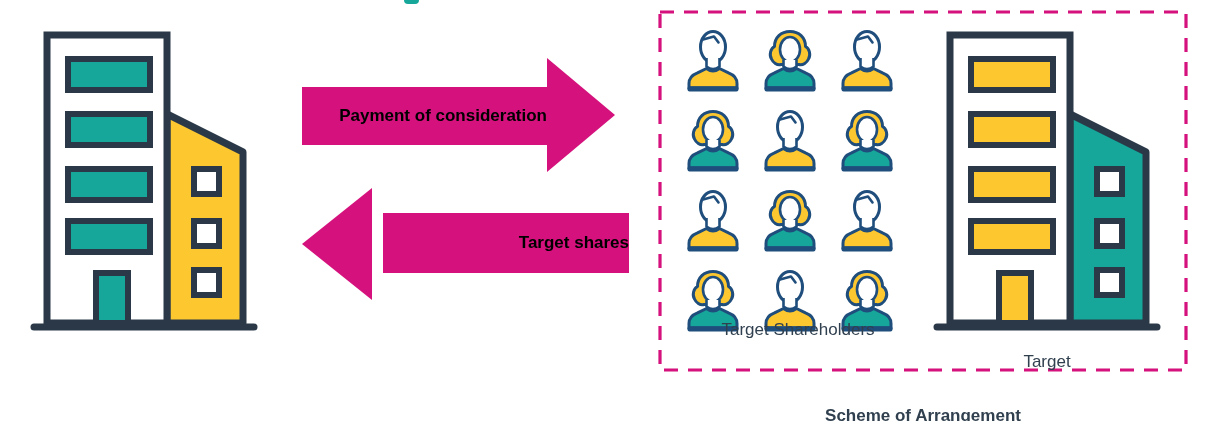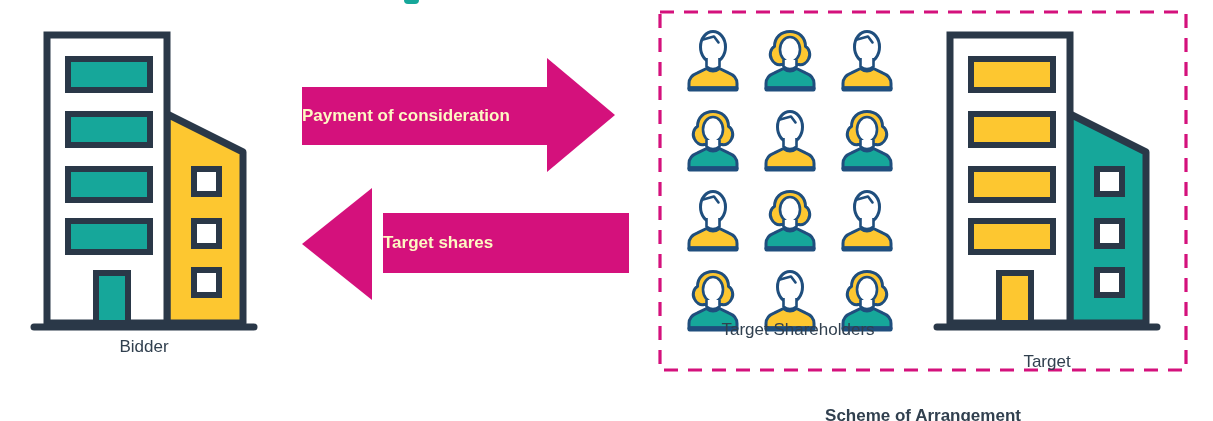--- a/index.html
+++ b/index.html
@@ -23,21 +23,21 @@
   .label{
     position:absolute;color:var(--text);font-size:17px;line-height:20px;
     text-align:center;white-space:nowrap;
   }
   .label--bidder{left:28px;top:337px;width:232px;}
   .label--shareholders{left:648px;top:320px;width:300px;}
   .label--target{left:931px;top:352px;width:232px;}
   .label--caption{left:773px;top:381px;width:300px;font-weight:bold;margin-top:25px;}
   .arrow-body{
     position:absolute;background:var(--magenta);display:flex;align-items:center;
-    justify-content:flex-start;color:#fef9c3;font-weight:bold;font-size:17px;white-space:nowrap;
+    justify-content:flex-end;color:#000000;font-weight:bold;font-size:17px;white-space:nowrap;
   }
   .arrow-body--payment{left:302px;top:87px;width:245px;height:58px;}
   .arrow-body--shares{left:383px;top:213px;width:246px;height:60px;}
   .arrow-head{position:absolute;width:0;height:0;}
   .arrow-head--right{
     left:547px;top:58px;
     border-top:57px solid transparent;border-bottom:57px solid transparent;
     border-left:68px solid var(--magenta);
   }
   .arrow-head--left{
@@ -89,21 +89,20 @@
       <rect x="40" y="191" width="82" height="31" style="fill:var(--window-fill)" stroke="var(--navy-dark)" stroke-width="6"></rect>
     </g>
     <rect x="68" y="243" width="32" height="50" style="fill:var(--window-fill)" stroke="var(--navy-dark)" stroke-width="6"></rect>
     <g>
       <rect x="166" y="139" width="25" height="25" fill="#fff" stroke="var(--navy-dark)" stroke-width="6"></rect>
       <rect x="166" y="191" width="25" height="25" fill="#fff" stroke="var(--navy-dark)" stroke-width="6"></rect>
       <rect x="166" y="240" width="25" height="25" fill="#fff" stroke="var(--navy-dark)" stroke-width="6"></rect>
     </g>
     <path d="M6,297 H226" stroke="var(--navy-dark)" stroke-width="7" stroke-linecap="round"></path>
   </svg>
-  <div class="label label--bidder">Bidder</div>
 
   <div class="arrow-body arrow-body--payment">
     <span>Payment of consideration</span>
   </div>
   <div class="arrow-head arrow-head--right"></div>
 
   <div class="arrow-head arrow-head--left"></div>
   <div class="arrow-body arrow-body--shares">
     <span>Target shares</span>
   </div>

